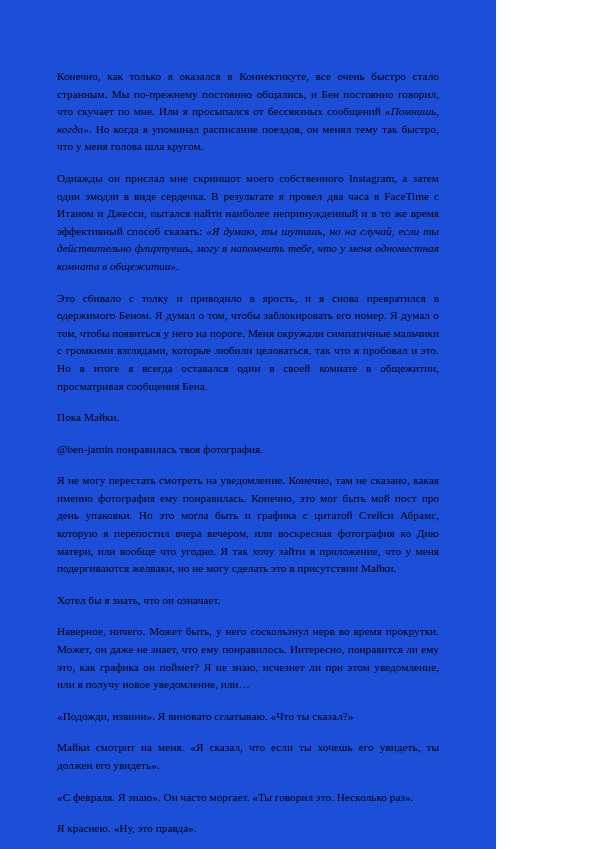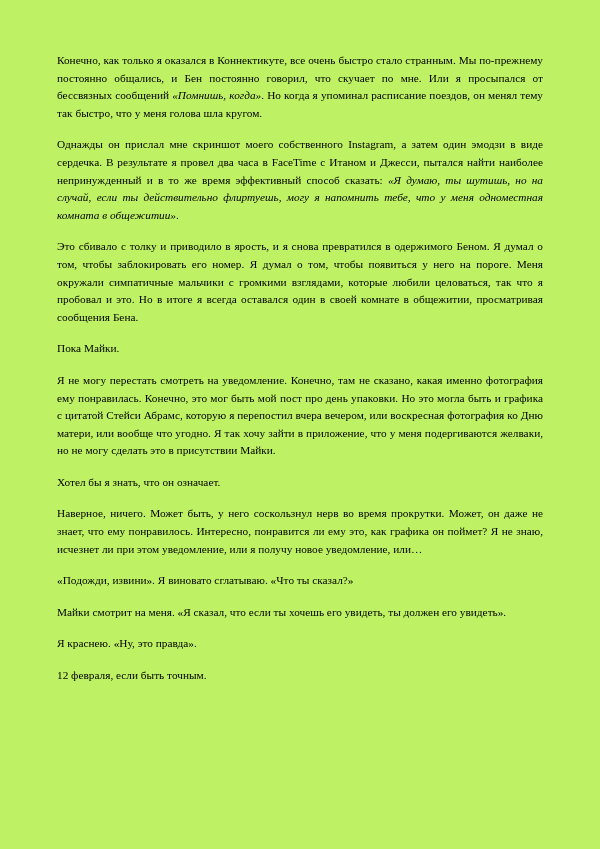--- a/index.html
+++ b/index.html
@@ -8,24 +8,24 @@
     background: #ffffff;
   }
   body {
     width: 600px;
     height: 849px;
     font-family: "Liberation Serif", serif;
     color: #000000;
   }
   #page {
     box-sizing: border-box;
-    width: 600px;
+    width: 496px;
     height: 849px;
-    padding: 52px 57px 0 57px;
-    background: #bef264;
+    padding: 68px 57px 0 57px;
+    background: #1d4ed8;
   }
   p {
     margin: 0 0 14px 0;
     font-size: 11.3px;
     line-height: 17.6px;
     text-align: justify;
     text-justify: inter-word;
     hyphens: none;
   }
   em {
@@ -34,21 +34,23 @@
 </style>
 </head>
 <body>
 
 <div id="page">
   <div>
       <p>Конечно, как только я оказался в Коннектикуте, все очень быстро стало странным. Мы по-прежнему постоянно общались, и Бен постоянно говорил, что скучает по мне. Или я просыпался от бессвязных сообщений <em>«Помнишь, когда»</em>. Но когда я упоминал расписание поездов, он менял тему так быстро, что у меня голова шла кругом.</p>
       <p>Однажды он прислал мне скриншот моего собственного Instagram, а затем один эмодзи в виде сердечка. В результате я провел два часа в FaceTime с Итаном и Джесси, пытался найти наиболее непринужденный и в то же время эффективный способ сказать: <em>«Я думаю, ты шутишь, но на случай, если ты действительно флиртуешь, могу я напомнить тебе, что у меня одноместная комната в общежитии»</em>.</p>
       <p>Это сбивало с толку и приводило в ярость, и я снова превратился в одержимого Беном. Я думал о том, чтобы заблокировать его номер. Я думал о том, чтобы появиться у него на пороге. Меня окружали симпатичные мальчики с громкими взглядами, которые любили целоваться, так что я пробовал и это. Но в итоге я всегда оставался один в своей комнате в общежитии, просматривая сообщения Бена.</p>
       <p> Пока Майки.</p>
+      <p> @ben-jamin понравилась твоя фотография.</p>
       <p>Я не могу перестать смотреть на уведомление. Конечно, там не сказано, какая именно фотография ему понравилась. Конечно, это мог быть мой пост про день упаковки. Но это могла быть и графика с цитатой Стейси Абрамс, которую я перепостил вчера вечером, или воскресная фотография ко Дню матери, или вообще что угодно. Я так хочу зайти в приложение, что у меня подергиваются желваки, но не могу сделать это в присутствии Майки.</p>
       <p>Хотел бы я знать, что он означает.</p>
       <p>Наверное, ничего. Может быть, у него соскользнул нерв во время прокрутки. Может, он даже не знает, что ему понравилось. Интересно, понравится ли ему это, как графика он поймет? Я не знаю, исчезнет ли при этом уведомление, или я получу новое уведомление, или…</p>
       <p>«Подожди, извини». Я виновато сглатываю. «Что ты сказал?»</p>
       <p>Майки смотрит на меня. «Я сказал, что если ты хочешь его увидеть, ты должен его увидеть».</p>
+      <p>«С февраля. Я знаю». Он часто моргает. «Ты говорил это. Несколько раз».</p>
       <p>Я краснею. «Ну, это правда».</p>
       <p>12 февраля, если быть точным.</p>
     </div>
 </div>
 
 </body></html>

